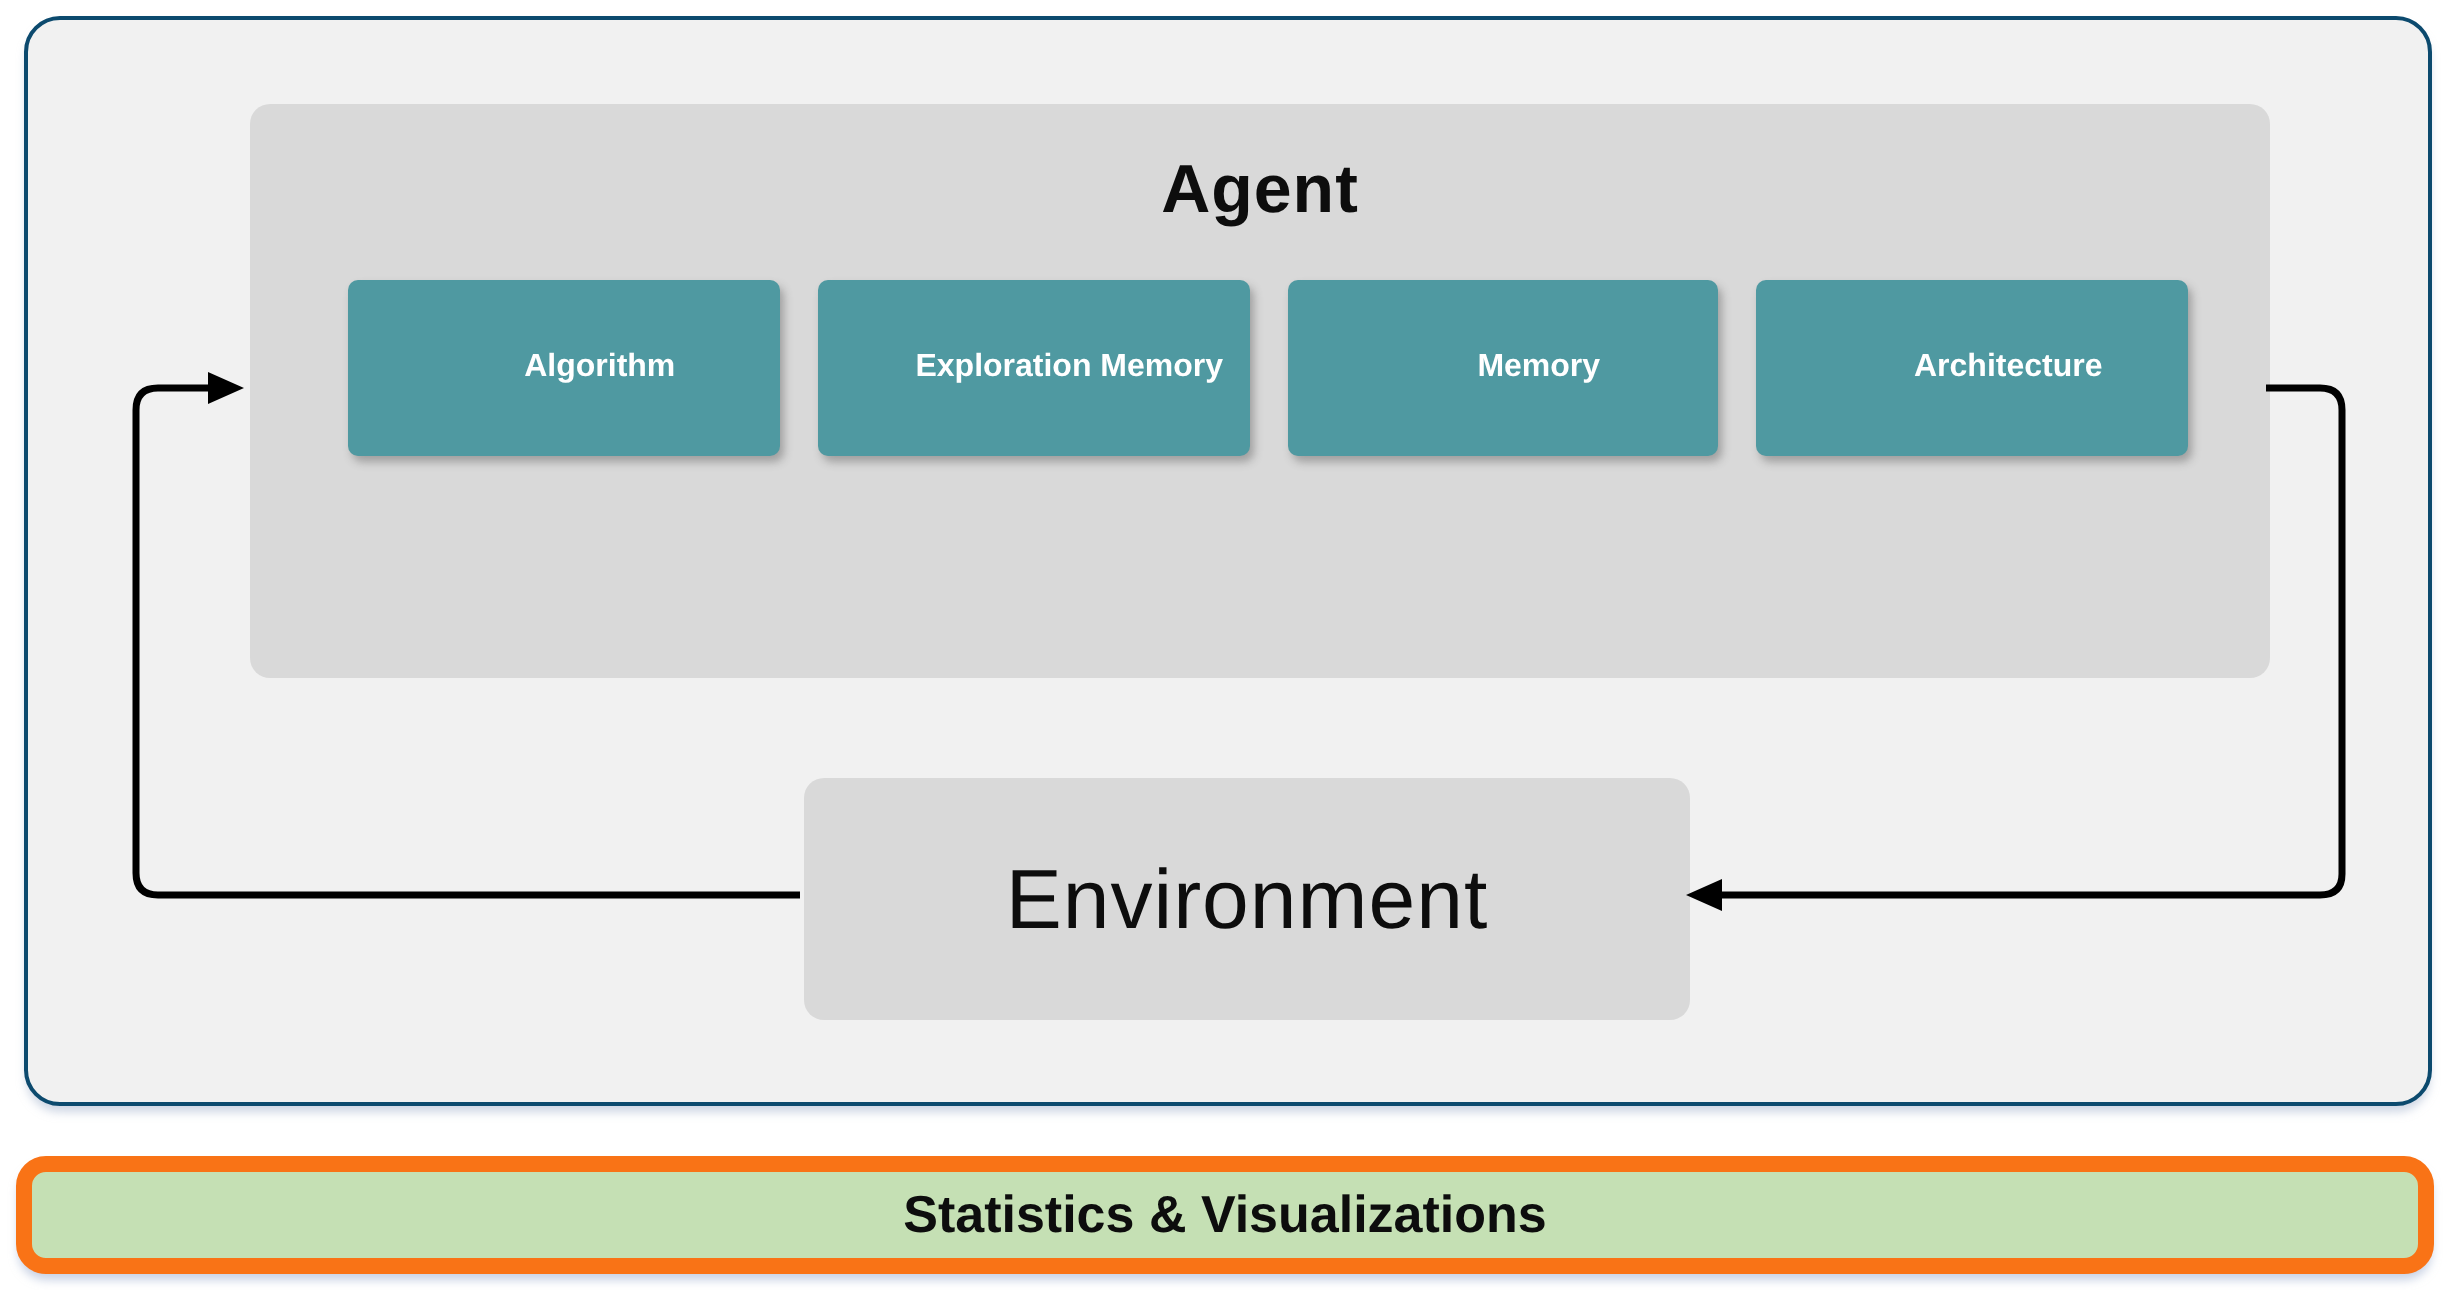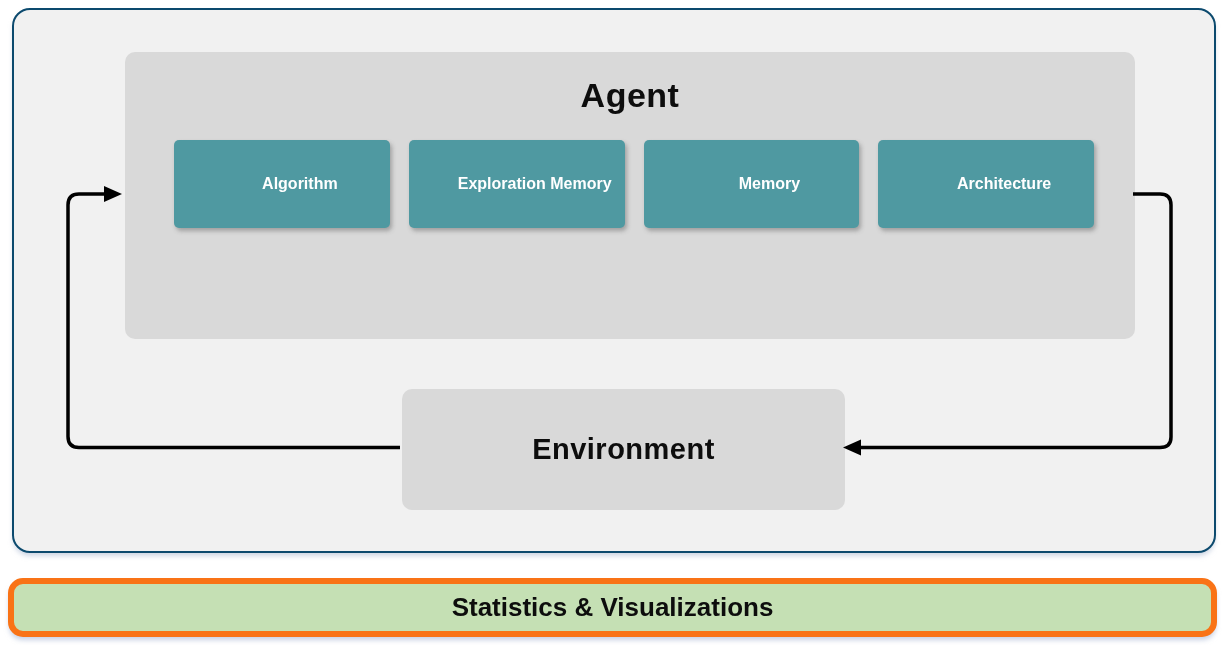--- a/index.html
+++ b/index.html
@@ -72,31 +72,31 @@
     box-shadow:2px 3px 4px rgba(90,90,90,.45);
   }
 
   
   .environment-box{
     position:absolute;left:388px;top:379px;
     width:443px;height:121px;
     background:var(--panel-gray);
     border-radius:10px;
     display:flex;align-items:center;justify-content:center;
-    font-size:29px;font-weight:700;color:var(--text-dark);
+    font-size:42px;font-weight:400;color:var(--text-dark);
     letter-spacing:.5px;
   }
 
   
   .statistics-bar{
     position:absolute;left:8px;top:578px;
     width:1209px;height:59px;
     box-sizing:border-box;
     background:var(--statistics-green);
-    border:6px solid #f97316;
+    border:8px solid #f97316;
     border-radius:15px;
     display:flex;align-items:center;justify-content:center;
     font-size:26px;font-weight:700;color:var(--text-dark);
     box-shadow:0 4px 5px -1px rgba(165,180,210,.6);
   }
 
   
   .arrow-overlay{
     position:absolute;left:0;top:0;
     pointer-events:none;z-index:10;

